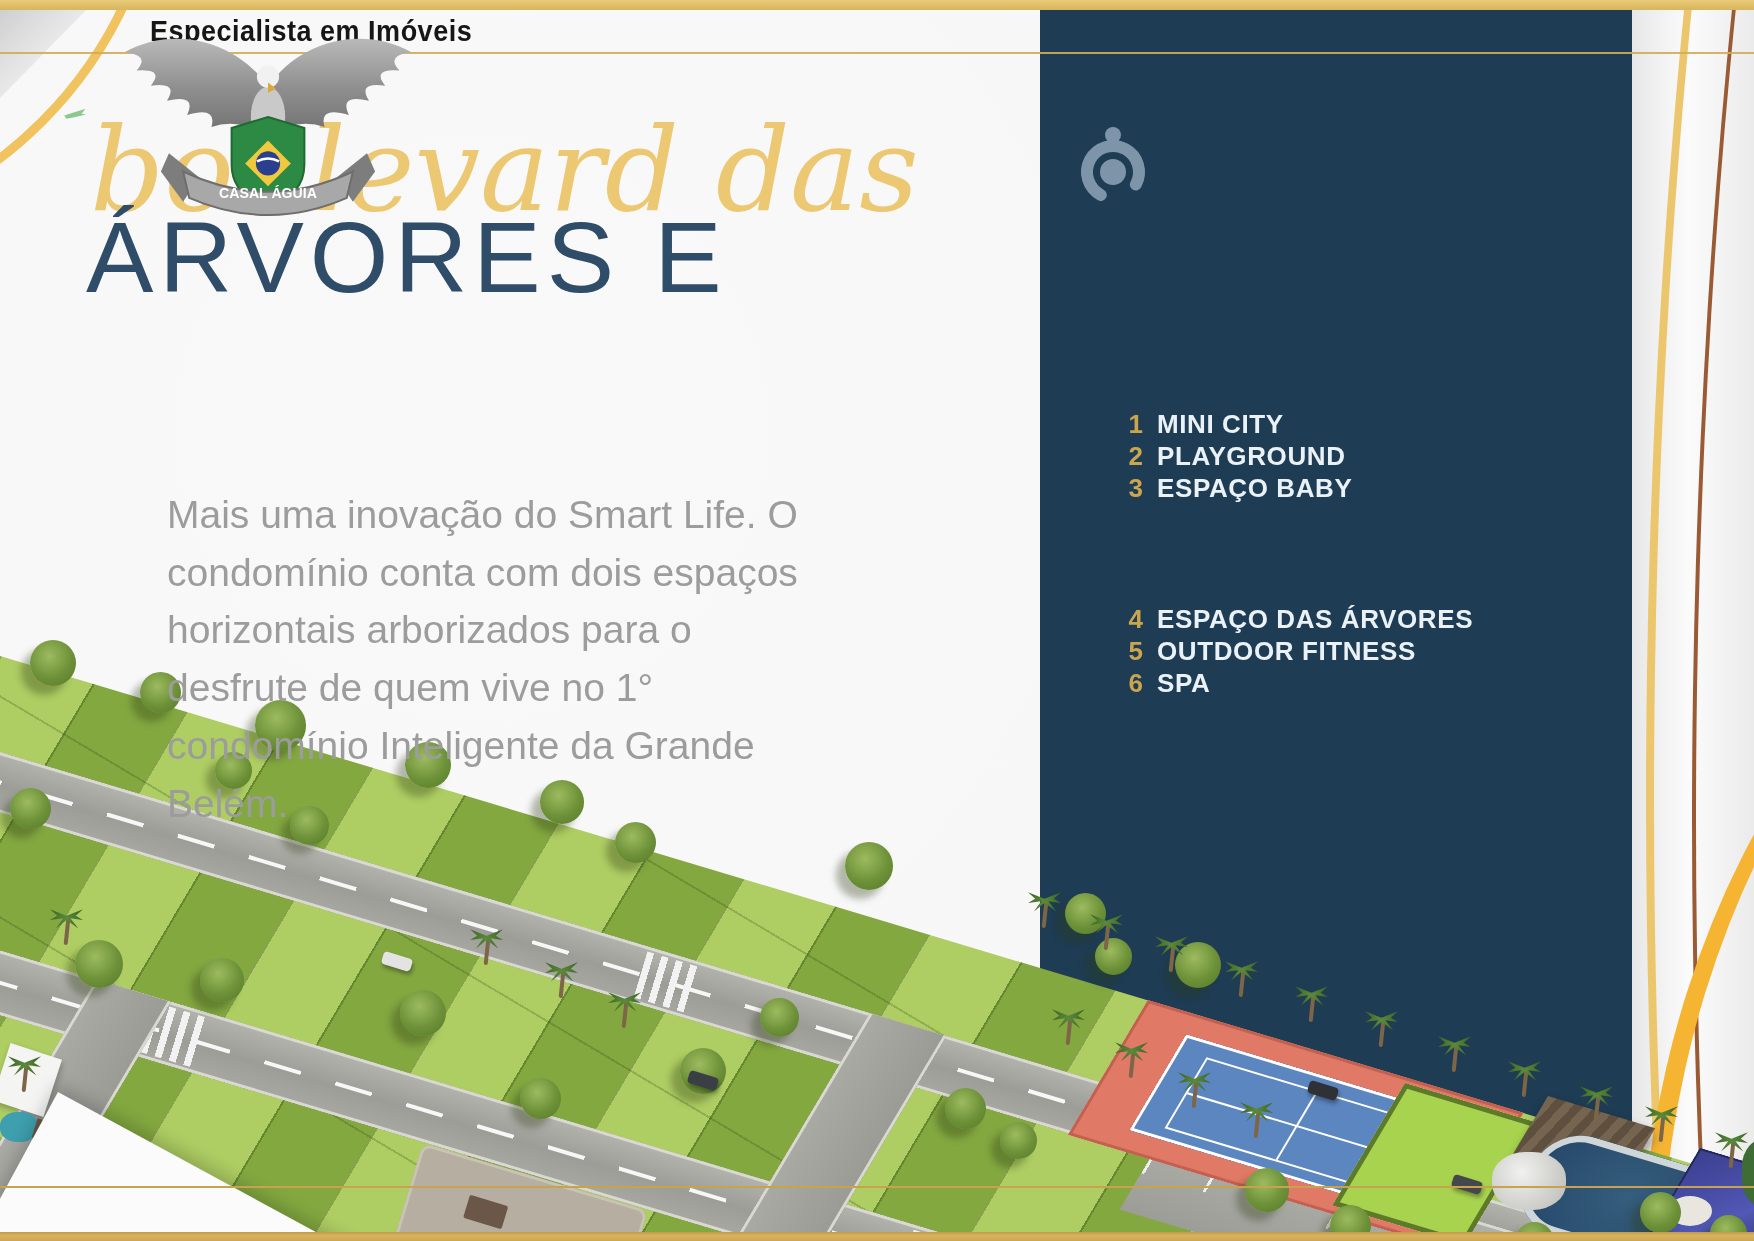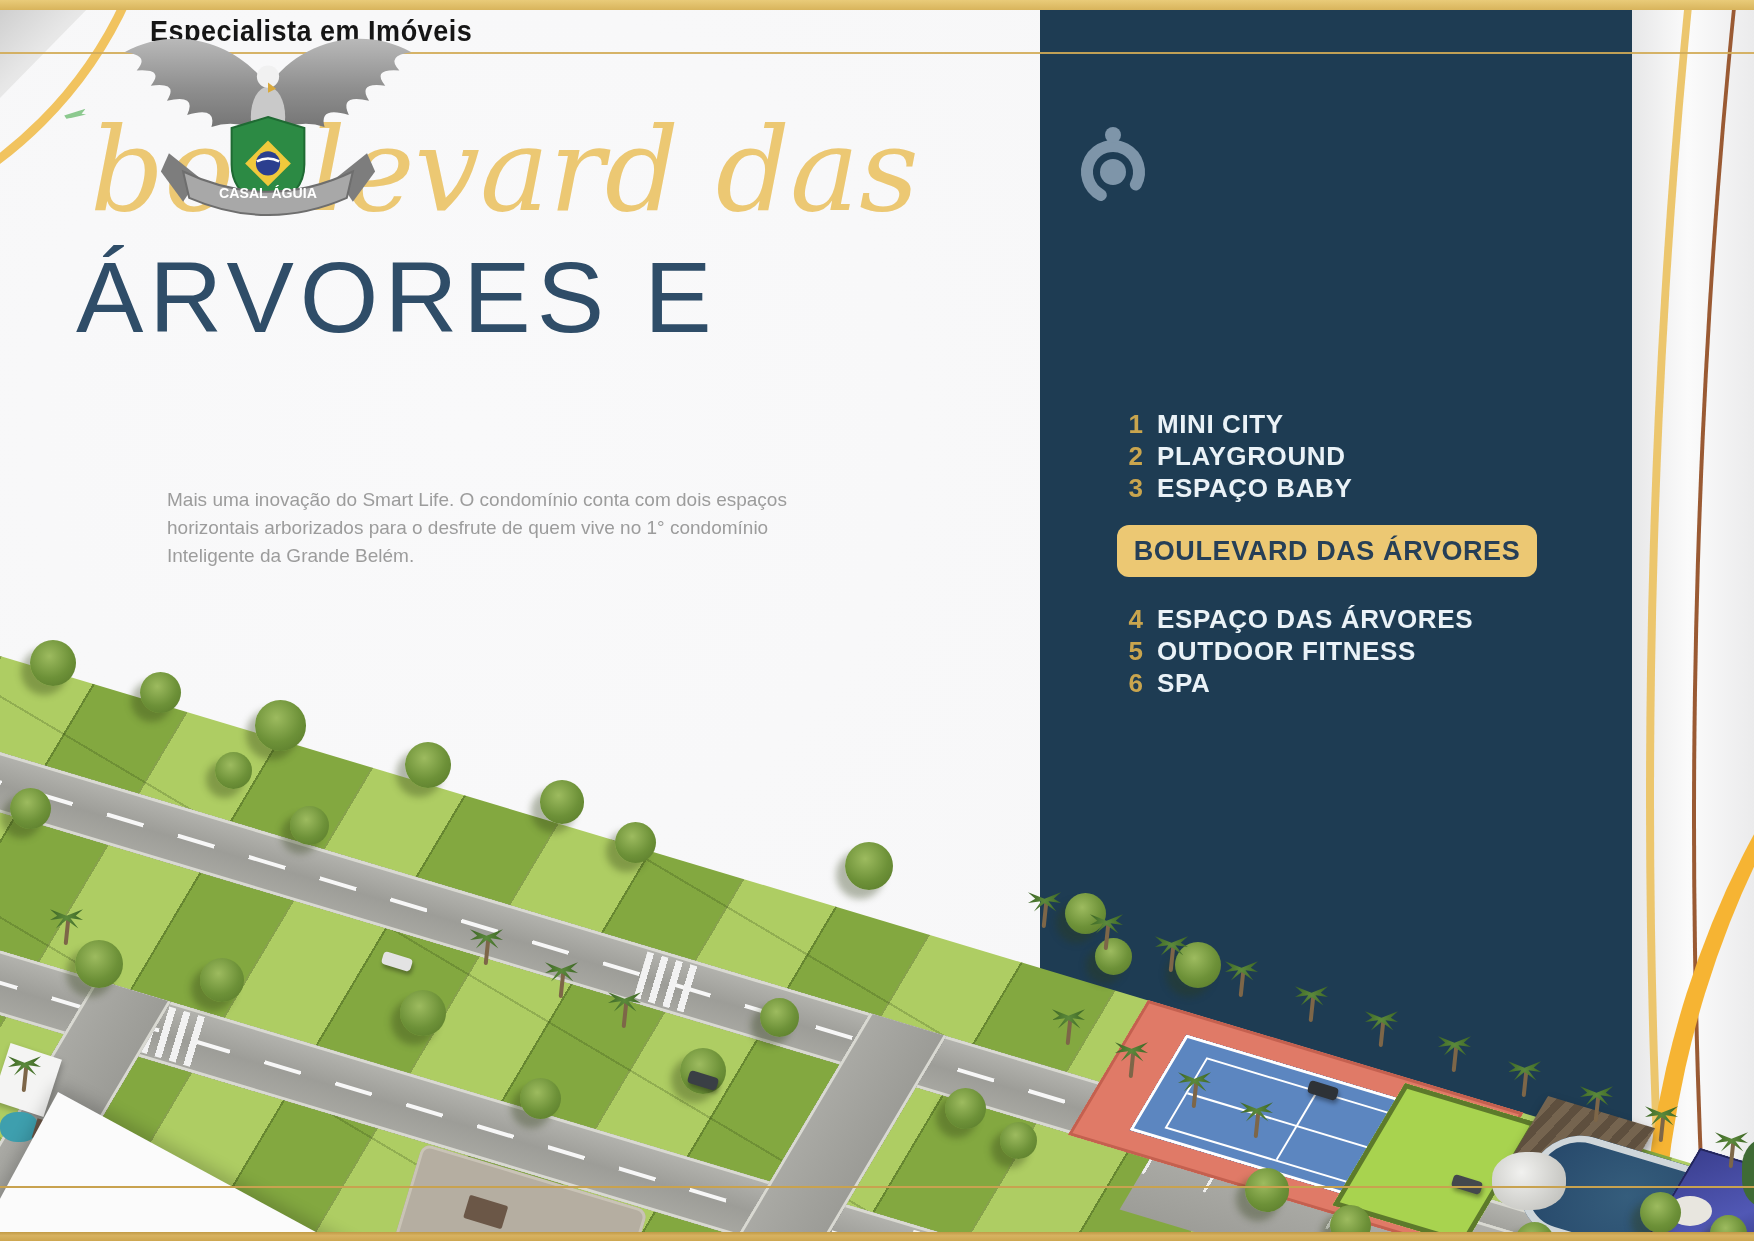--- a/index.html
+++ b/index.html
@@ -47,23 +47,23 @@
   
   #tagline{left:150px;top:16px;font-size:27px;font-weight:bold;color:#161616;
     letter-spacing:0.5px;z-index:8;transform:scaleY(1.08);}
   #eagle{left:108px;top:24px;width:320px;height:192px;z-index:8;}
 
   
   #title-script{left:90px;top:112px;width:700px;font-family:"DejaVu Serif",serif;
     font-style:italic;font-size:116px;line-height:1;color:#ecc873;z-index:7;white-space:nowrap;}
   .title-caps{font-family:"Liberation Sans",sans-serif;font-weight:100;color:#2f4d68;
     font-size:101px;line-height:1;letter-spacing:6px;z-index:7;white-space:nowrap;}
-  #title-line1{left:76px;top:207px;margin-top:40px;}
+  #title-line1{left:86px;top:207px;}
   #title-line2{left:126px;top:299px;}
-  #description{left:167px;top:486px;width:655px;font-size:19px;line-height:1.48;
+  #description{left:167px;top:486px;width:655px;font-size:39px;line-height:1.48;
     color:#9c9c9c;z-index:7;}
 
   
   #green-mark{left:64px;top:110px;width:22px;height:8px;background:#8cc98f;
     clip-path:polygon(0 55%,100% 0,80% 55%,100% 70%,10% 100%);transform:rotate(-6deg);z-index:7;}
 
   
   #render{left:0;top:656px;width:2100px;height:820px;transform:rotate(16.7deg);
     transform-origin:0 0;z-index:4;
     background:
@@ -177,21 +177,20 @@
   </div>
   <div class="abs amenity-row" style="left:1117px;top:442px;">
     <span class="amenity-num">2</span>
     <span class="amenity-label">PLAYGROUND</span>
   </div>
   <div class="abs amenity-row" style="left:1117px;top:474px;">
     <span class="amenity-num">3</span>
     <span class="amenity-label">ESPAÇO BABY</span>
   </div>
 
-  <div class="abs badge" id="badge-2">BOULEVARD DAS ÁRVORES</div>
 
   <div class="abs amenity-row" style="left:1117px;top:605px;">
     <span class="amenity-num">4</span>
     <span class="amenity-label">ESPAÇO DAS ÁRVORES</span>
   </div>
   <div class="abs amenity-row" style="left:1117px;top:637px;">
     <span class="amenity-num">5</span>
     <span class="amenity-label">OUTDOOR FITNESS</span>
   </div>
   <div class="abs amenity-row" style="left:1117px;top:669px;">

